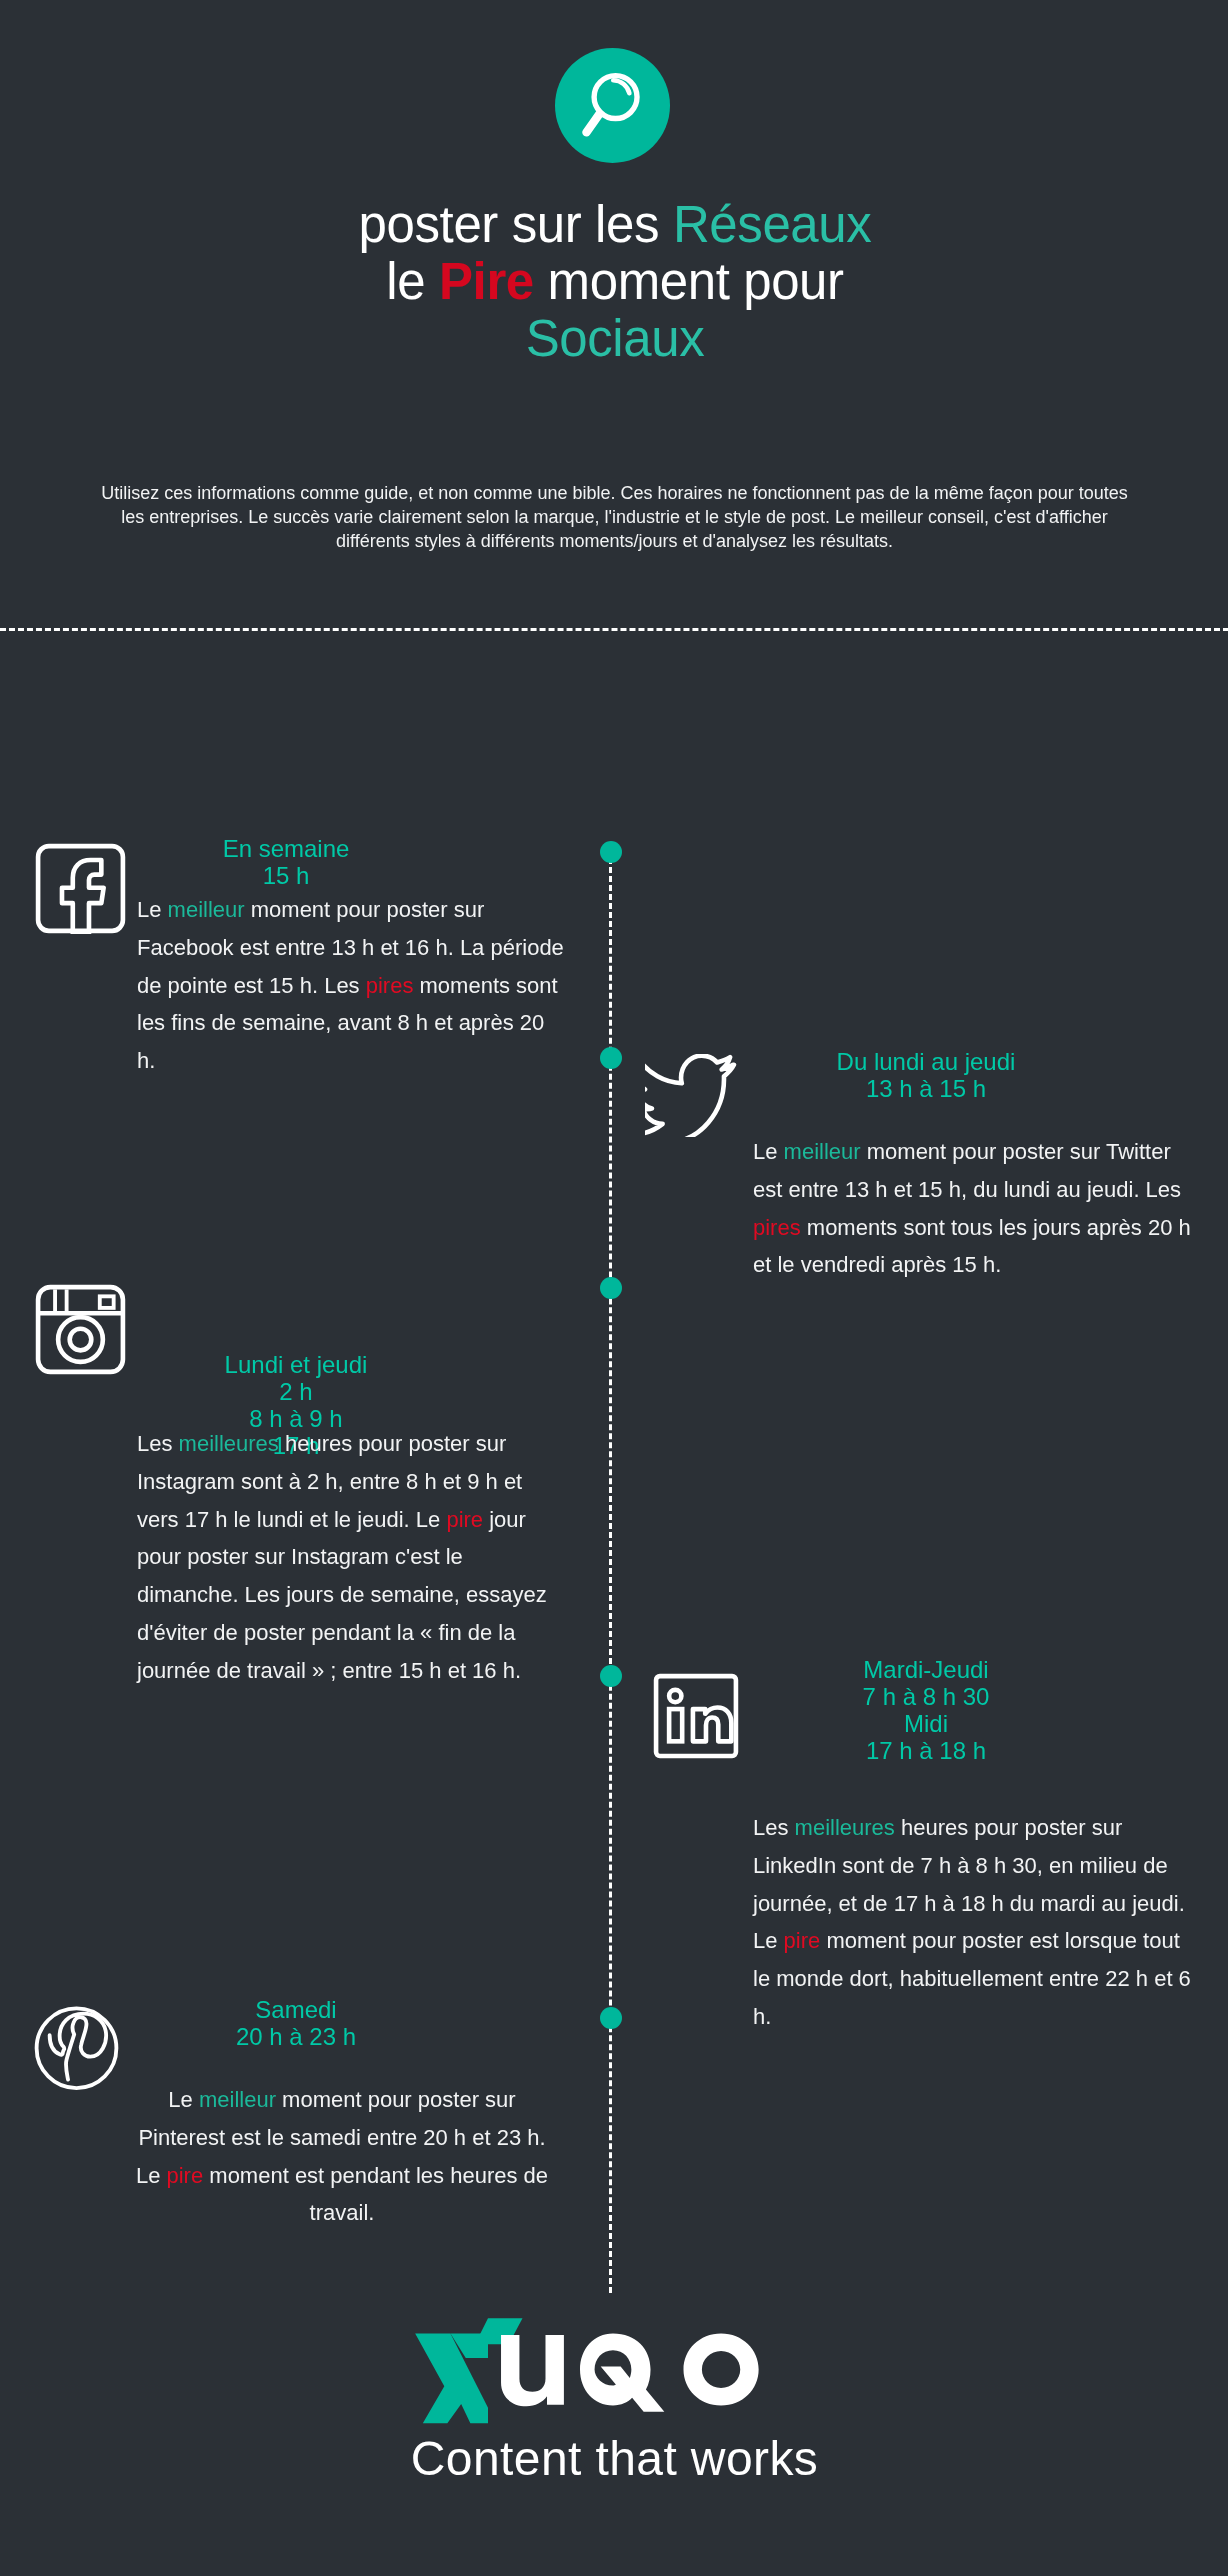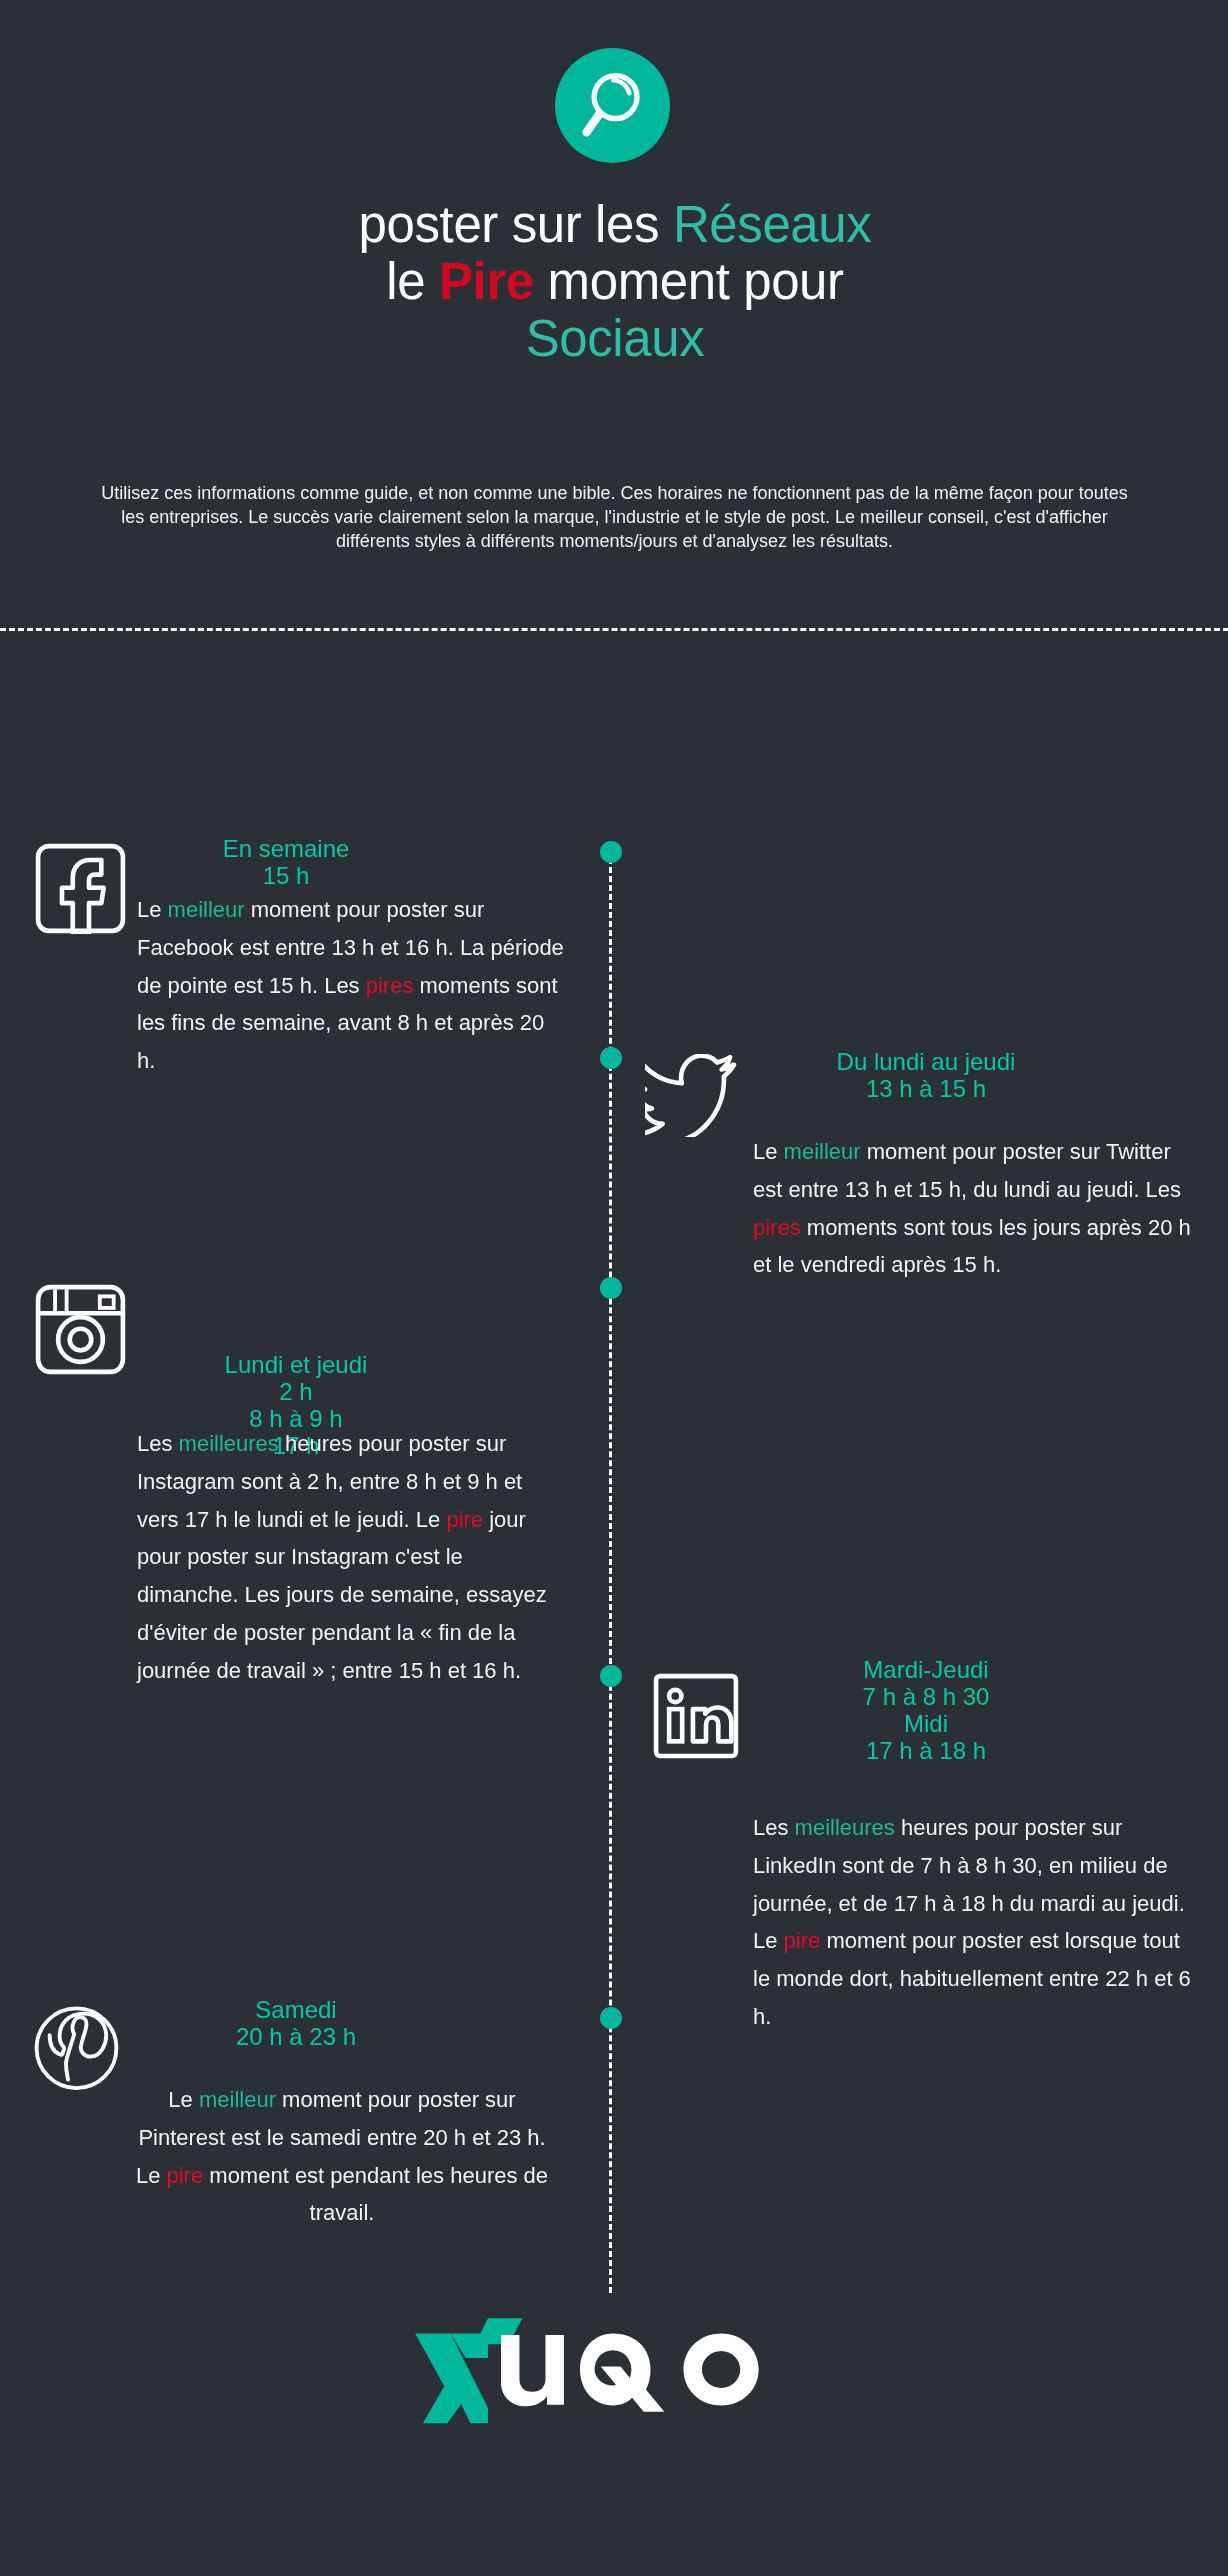--- a/index.html
+++ b/index.html
@@ -252,15 +252,16 @@
         <polygon points="46,28 95,28 95,60 66,60" fill="#00b79b"></polygon>
 
         <path d="M112,30 v62 c0,18 13,31 33,31 c12,0 21,-5 27,-13 v11 h22 V30 h-24 v57 c0,11 -7,17 -17,17 c-11,0 -17,-6 -17,-17 V30 z" fill="#ffffff"></path>
 
         <path d="M258,28 c-25,0 -43,20 -43,47 c0,27 18,47 43,47 c11,0 19,-4 25,-10 l15,18 h27 l-24,-29 c4,-7 6,-16 6,-26 c0,-27 -19,-47 -49,-47 z m0,22 c14,0 24,11 24,25 c0,4 -1,8 -2,11 l-12,-15 h-26 l20,24 c-1,0 -3,1 -4,1 c-14,0 -24,-11 -24,-21 c0,-14 10,-25 24,-25 z" fill="#ffffff"></path>
 
         <path d="M399,28 c-28,0 -49,21 -49,47 c0,26 21,47 49,47 c28,0 49,-21 49,-47 c0,-26 -21,-47 -49,-47 z m0,23 c14,0 25,11 25,24 c0,13 -11,24 -25,24 c-14,0 -25,-11 -25,-24 c0,-13 11,-24 25,-24 z" fill="#ffffff"></path>
       </svg>
     </div>
   </div>
+  <div class="tagline">Content that works</div>
 
 </div>
 
 
 </body></html>

